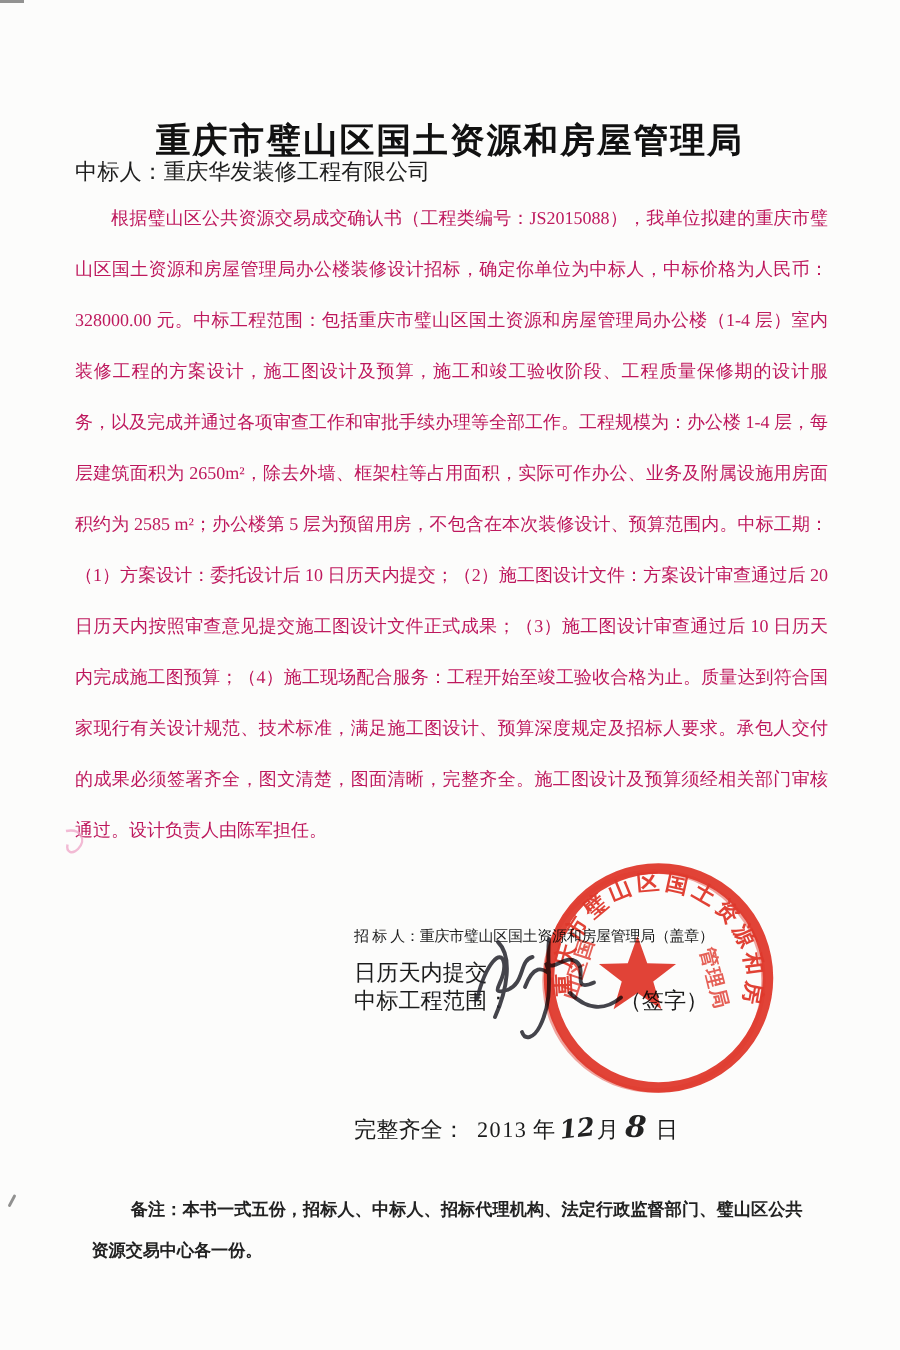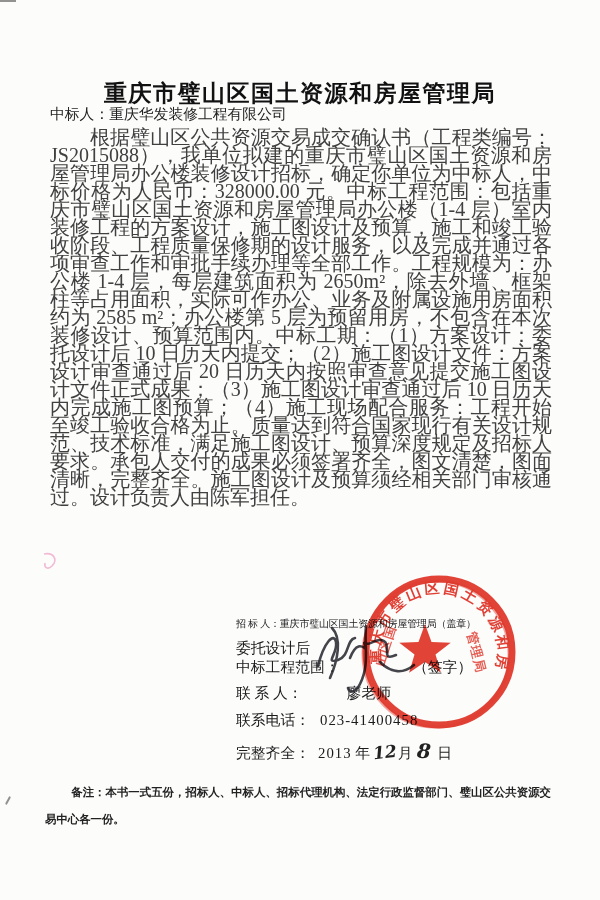--- a/index.html
+++ b/index.html
@@ -16,22 +16,22 @@
     position:absolute;top:63px;left:0;width:600px;
     text-align:center;font-size:23px;font-weight:bold;
     letter-spacing:1.5px;color:#111;
   }
   .recipient{
     position:absolute;top:105px;left:50px;
     font-size:14.8px;white-space:nowrap;
   }
   .body-text{
     position:absolute;top:128px;left:50px;width:502px;
-    font-size:20px;line-height:18px;
-    text-align:justify;color:#404040;
+    font-size:12px;line-height:34px;
+    text-align:justify;color:#be185d;
   }
   .body-text p{margin:0;text-indent:2em;}
   .line{position:absolute;white-space:nowrap;font-size:14.8px;color:#1c1c1c;}
   .sig-tenderer{left:236px;top:617px;font-size:10px;letter-spacing:-0.2px;}
   .legal-1{left:236px;top:639px;}
   .legal-2{left:236px;top:658px;}
   .sign-hint{left:413px;top:658px;}
   .contact-line{left:236px;top:684px;}
   .contact-line .val{margin-left:44px;}
   .phone-line{left:236px;top:711px;}
@@ -48,21 +48,21 @@
   .sig-svg{position:absolute;left:308px;top:620px;z-index:3;}
   .seal-svg{
     position:absolute;left:355px;top:571px;z-index:4;
     mix-blend-mode:multiply;opacity:0.93;
   }
   .footer-note{
     position:absolute;left:45px;top:779px;width:506px;
     font-size:11.4px;line-height:27px;color:#222;
     text-align:justify;
   }
-  .footer-note p{margin:0;text-indent:2.3em;font-weight:bold;}
+  .footer-note p{margin:16px;text-indent:2.3em;font-weight:bold;font-family:Liberation Mono, monospace;}
   .artifact-pink{position:absolute;left:40px;top:550px;z-index:1;}
   .artifact-corner{
     position:absolute;left:0;top:0;width:16px;height:2px;
     background:#3a3a3a;opacity:0.55;
   }
   .artifact-tick{
     position:absolute;left:7px;top:796px;width:2px;height:9px;
     background:#4a4a4a;opacity:0.6;transform:rotate(28deg);border-radius:2px;
   }
 </style>
@@ -76,37 +76,35 @@
   <h1 class="doc-title">重庆市璧山区国土资源和房屋管理局</h1>
 
   <div class="recipient"><span>中标人：</span><span>重庆华发装修工程有限公司</span></div>
 
   <div class="body-text">
     <p>根据璧山区公共资源交易成交确认书（工程类编号：JS2015088），我单位拟建的重庆市璧山区国土资源和房屋管理局办公楼装修设计招标，确定你单位为中标人，中标价格为人民币：328000.00 元。中标工程范围：包括重庆市璧山区国土资源和房屋管理局办公楼（1-4 层）室内装修工程的方案设计，施工图设计及预算，施工和竣工验收阶段、工程质量保修期的设计服务，以及完成并通过各项审查工作和审批手续办理等全部工作。工程规模为：办公楼 1-4 层，每层建筑面积为 2650m²，除去外墙、框架柱等占用面积，实际可作办公、业务及附属设施用房面积约为 2585 m²；办公楼第 5 层为预留用房，不包含在本次装修设计、预算范围内。中标工期：（1）方案设计：委托设计后 10 日历天内提交；（2）施工图设计文件：方案设计审查通过后 20 日历天内按照审查意见提交施工图设计文件正式成果；（3）施工图设计审查通过后 10 日历天内完成施工图预算；（4）施工现场配合服务：工程开始至竣工验收合格为止。质量达到符合国家现行有关设计规范、技术标准，满足施工图设计、预算深度规定及招标人要求。承包人交付的成果必须签署齐全，图文清楚，图面清晰，完整齐全。施工图设计及预算须经相关部门审核通过。设计负责人由陈军担任。</p>
   </div>
 
   <div class="line sig-tenderer"><span>招 标 人：</span><span>重庆市璧山区国土资源和房屋管理局（盖章）</span></div>
 
-  <div class="line legal-1">委托设计后</div>
+  <div class="line legal-1">日历天内提交</div>
   <div class="line legal-2">中标工程范围：</div>
   <div class="line sign-hint">（签字）</div>
 
   <svg class="sig-svg" width="122" height="80" viewBox="0 0 122 80">
     <g fill="none" stroke="#2b2b33" stroke-width="2.6" stroke-linecap="round" opacity="0.88">
       <path d="M10,46 C16,22 26,12 28,22 C30,34 16,44 30,40 C42,36 38,20 47,18"></path>
       <path d="M24,8 C34,18 30,40 22,58"></path>
       <path d="M42,38 C52,12 62,40 56,22 C62,28 68,16 76,21 C84,26 72,42 88,35"></path>
       <path d="M58,6 C56,26 62,44 52,64 C48,72 42,74 40,68"></path>
       <path d="M72,42 C82,52 94,55 106,45"></path>
     </g>
   </svg>
 
-  <div class="line contact-line"><span>联 系 人：</span><span class="val">廖老师</span></div>
 
-  <div class="line phone-line"><span>联系电话：</span><span class="val">023-41400458</span></div>
 
   <div class="line date-line"><span>完整齐全：</span><span class="yr">2013</span>
     <span>年</span><span class="hand hand-month">12</span><span>月</span><span class="hand hand-day">8</span> <span>日</span></div>
 
   <svg class="seal-svg" width="166" height="164" viewBox="0 0 166 164">
     <g stroke="#e02a1d" fill="none">
       <circle cx="84" cy="81" r="73" stroke-width="7" opacity="0.95"></circle>
       <circle cx="81" cy="83" r="73" stroke-width="3" opacity="0.45"></circle>
     </g>
     <defs>

